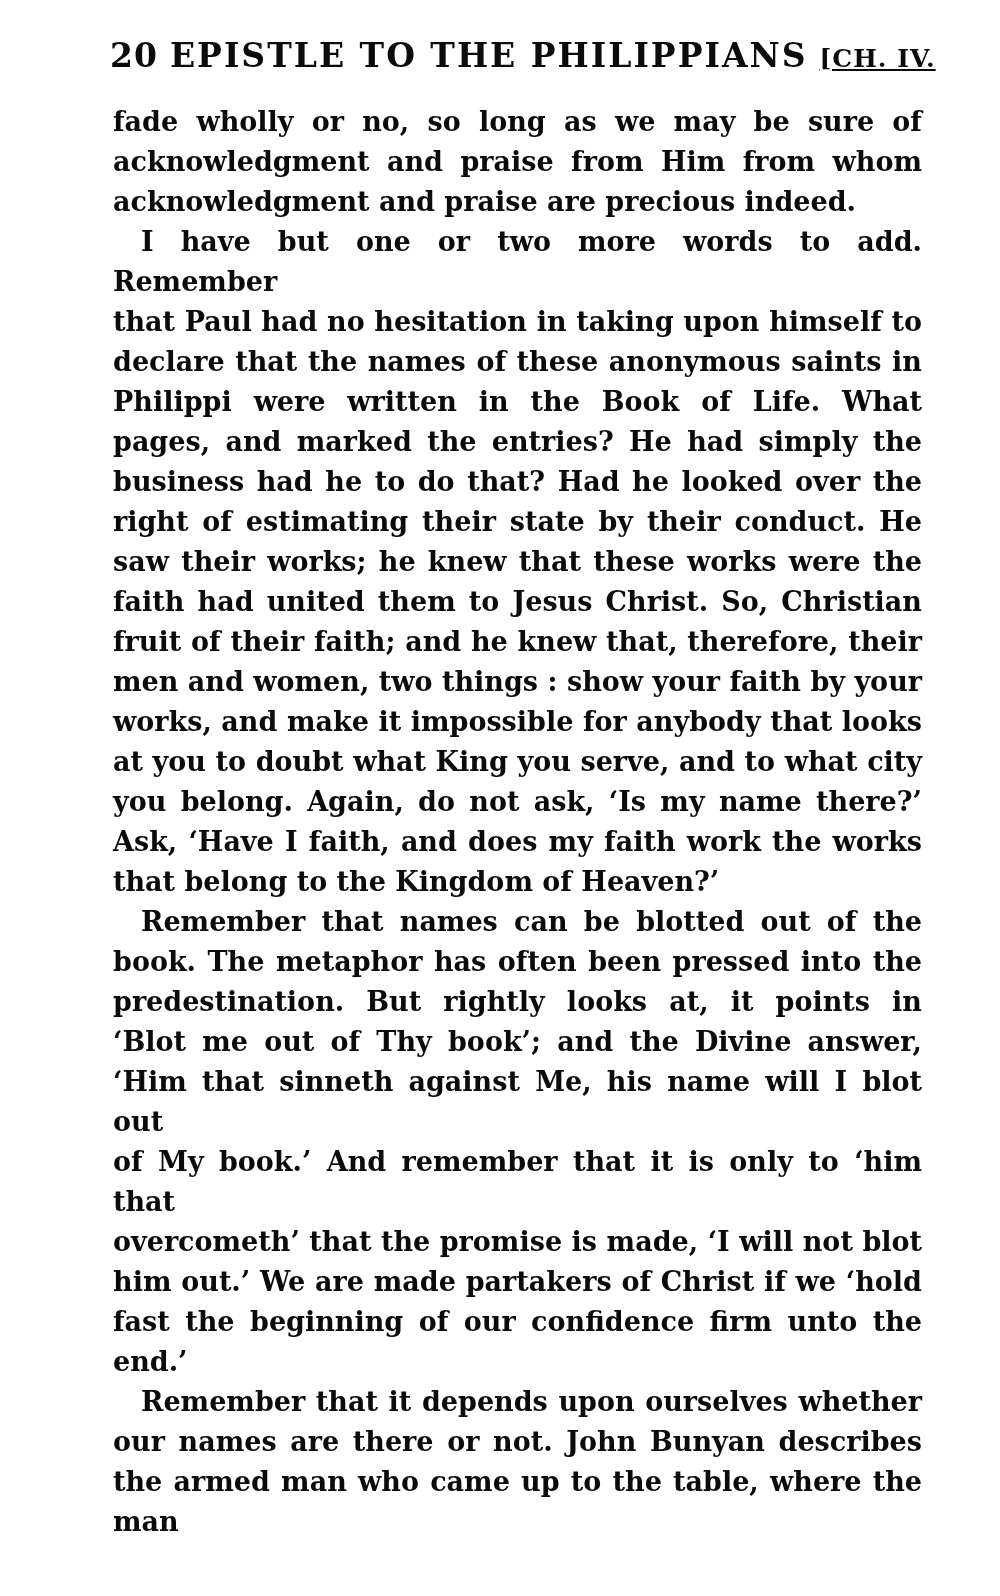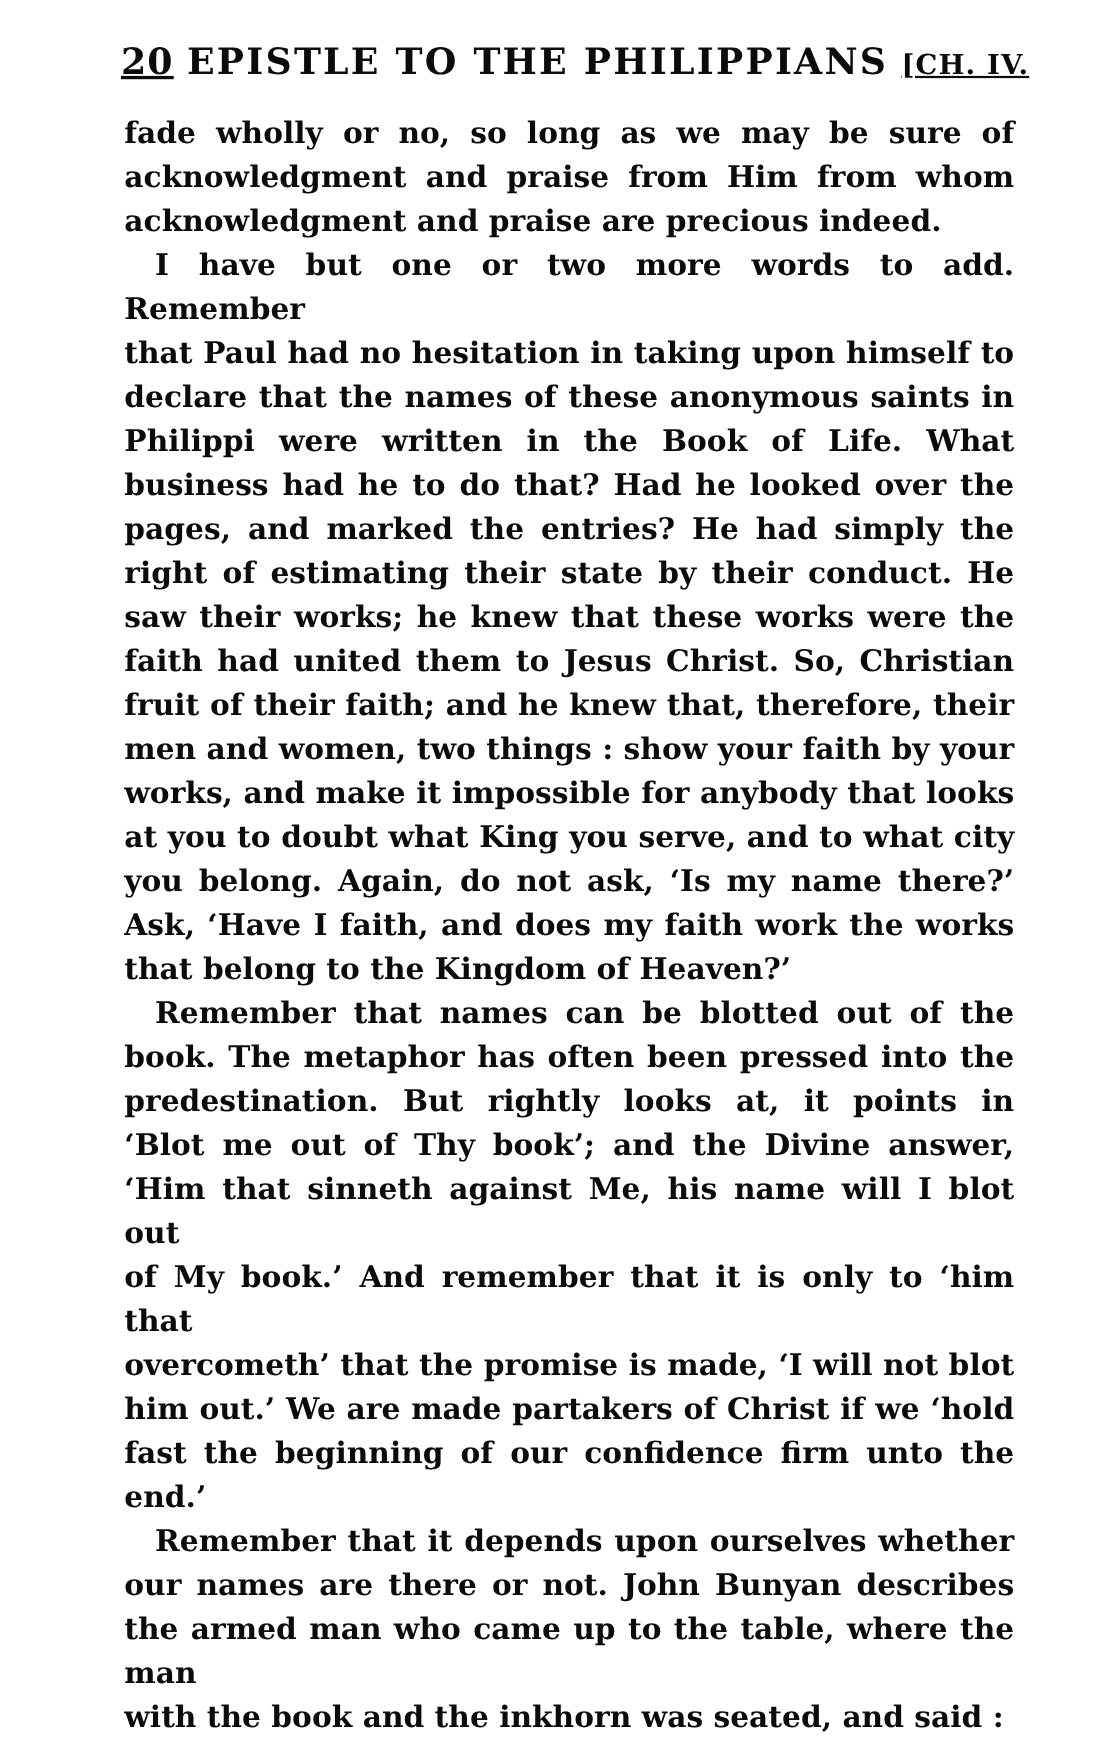--- a/index.html
+++ b/index.html
@@ -19,21 +19,20 @@
   .running-header {
     display: flex;
     align-items: baseline;
     padding: 36px 78px 0 110px;
     font-weight: 700;
     white-space: nowrap;
   }
   .page-number {
     font-size: 33px;
     letter-spacing: 1px;
-    text-decoration: underline;
   }
   .running-title {
     flex: 1;
     text-align: right;
     font-size: 33px;
     letter-spacing: 2px;
     padding: 0 12px;
   }
   .chapter-ref {
     font-size: 25px;
@@ -75,22 +74,22 @@
       <div class="paragraph">
         <div class="line">fade wholly or no, so long as we may be sure of</div>
         <div class="line">acknowledgment and praise from Him from whom</div>
         <div class="line last">acknowledgment and praise are precious indeed.</div>
       </div>
       <div class="paragraph">
         <div class="line indent">I have but one or two more words to add.  Remember</div>
         <div class="line">that Paul had no hesitation in taking upon himself to</div>
         <div class="line">declare that the names of these anonymous saints in</div>
         <div class="line">Philippi were written in the Book of Life.  What</div>
+        <div class="line">pages, and marked the entries?  He had simply the</div>
         <div class="line">business had he to do that?  Had he looked over the</div>
-        <div class="line">pages, and marked the entries?  He had simply the</div>
         <div class="line">right of estimating their state by their conduct.  He</div>
         <div class="line">saw their works; he knew that these works were the</div>
         <div class="line">faith had united them to Jesus Christ.  So, Christian</div>
         <div class="line">fruit of their faith; and he knew that, therefore, their</div>
         <div class="line">men and women, two things : show your faith by your</div>
         <div class="line">works, and make it impossible for anybody that looks</div>
         <div class="line">at you to doubt what King you serve, and to what city</div>
         <div class="line">you belong.  Again, do not ask, ‘Is my name there?’</div>
         <div class="line">Ask, ‘Have I faith, and does my faith work the works</div>
         <div class="line last">that belong to the Kingdom of Heaven?’</div>
@@ -103,16 +102,15 @@
         <div class="line">‘Him that sinneth against Me, his name will I blot out</div>
         <div class="line">of My book.’  And remember that it is only to ‘him that</div>
         <div class="line">overcometh’ that the promise is made, ‘I will not blot</div>
         <div class="line">him out.’  We are made partakers of Christ if we ‘hold</div>
         <div class="line last">fast the beginning of our confidence firm unto the end.’</div>
       </div>
       <div class="paragraph">
         <div class="line indent">Remember that it depends upon ourselves whether</div>
         <div class="line">our names are there or not.  John Bunyan describes</div>
         <div class="line">the armed man who came up to the table, where the man</div>
-        <div class="line last">with the book and the inkhorn was seated, and said :</div>
       </div>
     </div>
 </div>
 
 </body></html>

